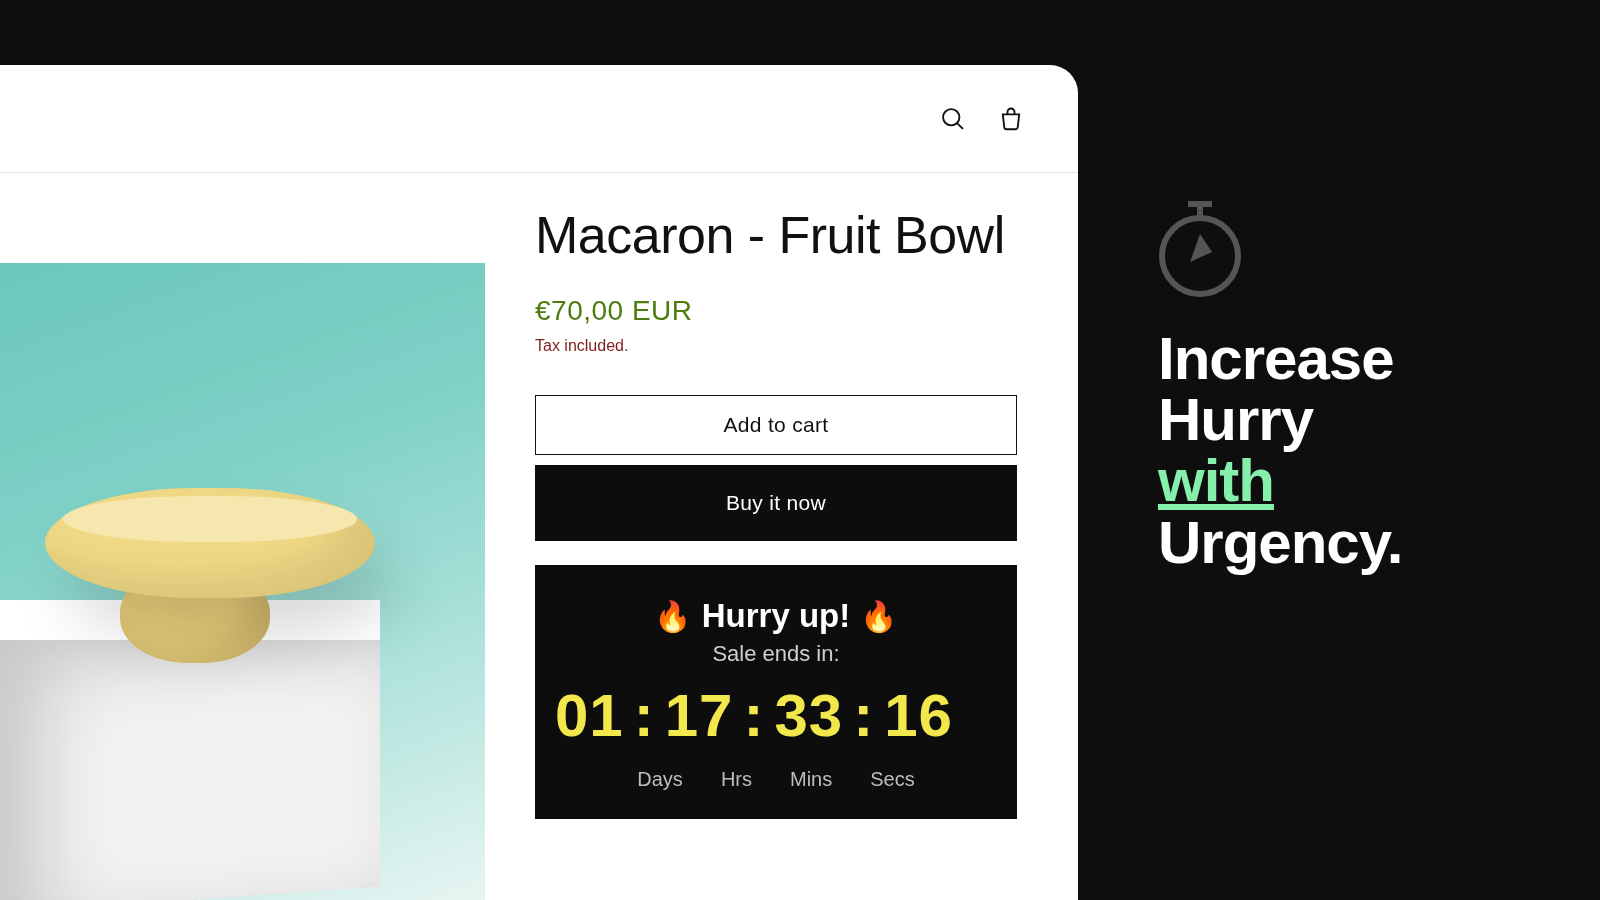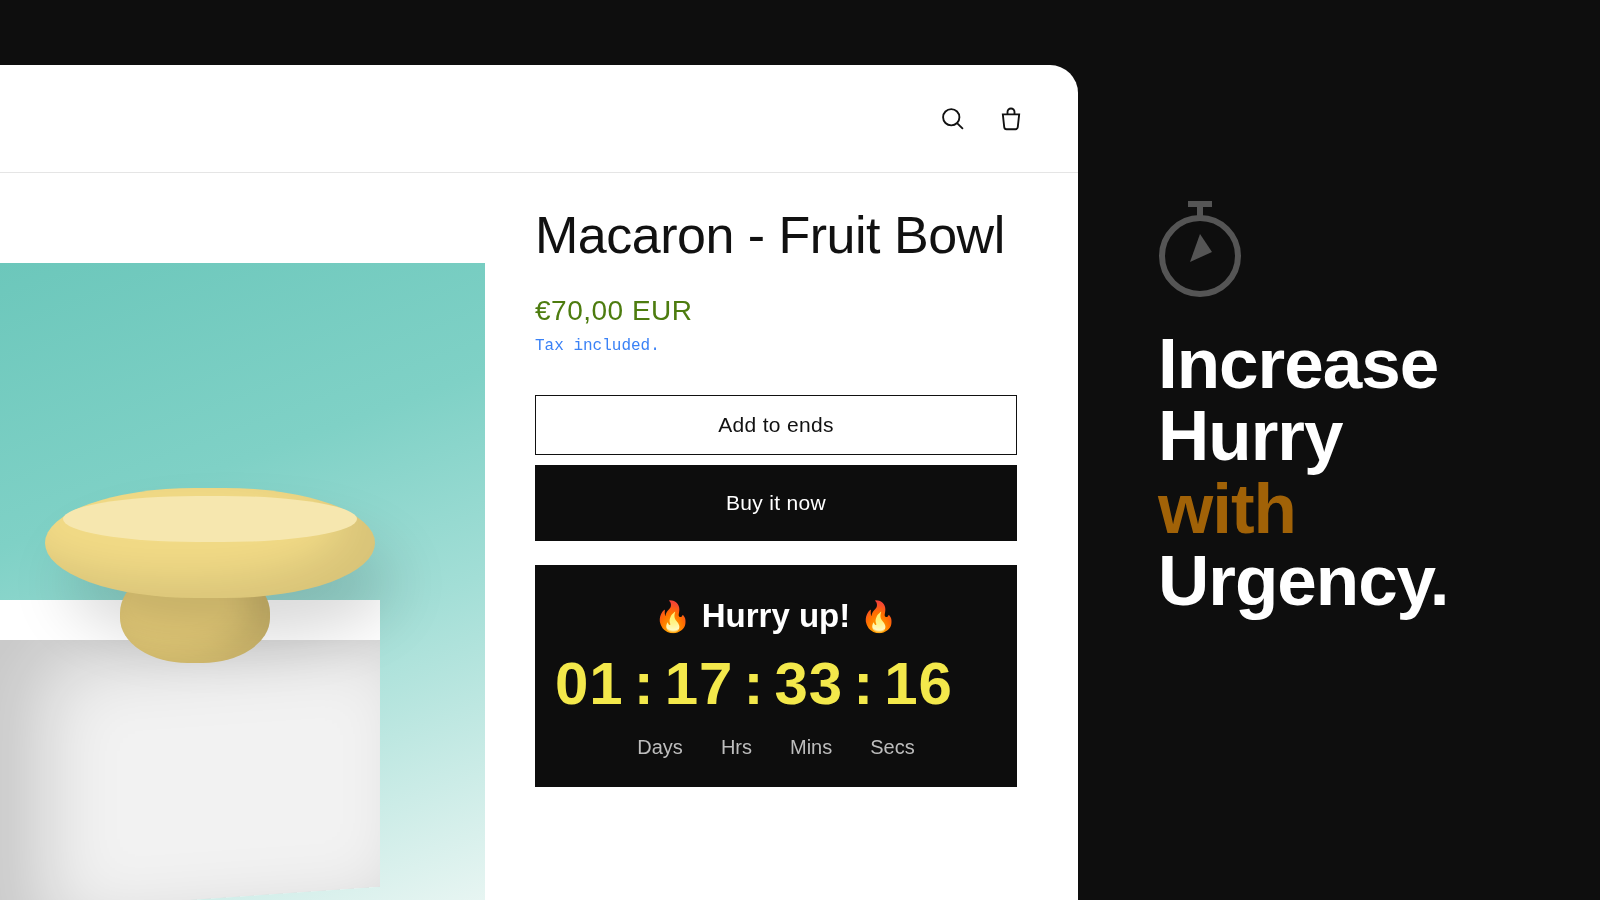--- a/index.html
+++ b/index.html
@@ -102,23 +102,22 @@
     margin-top: 10px;
   }
   .price {
     font-size: 28px;
     color: #4d7c0f;
     margin-top: 30px;
     letter-spacing: 0.5px;
   }
   .tax {
     font-size: 16px;
-    color: #3b82f6;
+    color: #7f1d1d;
     margin-top: 10px;
-    font-family: Liberation Mono, monospace;
   }
   .btn {
     width: 482px;
     height: 60px;
     display: flex;
     align-items: center;
     justify-content: center;
     font-size: 21px;
     cursor: pointer;
     letter-spacing: 0.3px;
@@ -189,26 +188,26 @@
     right: 80px;
     color: #fff;
   }
   .stopwatch {
     width: 84px; height: 84px;
     margin-bottom: 44px;
     position: relative;
   }
   .stopwatch svg { display:block; }
   .promo h1 {
-    font-size: 71px;
+    font-size: 60px;
     font-weight: 800;
     line-height: 1.02;
     letter-spacing: -1px;
   }
-  .promo .dim { color: #a16207; font-weight: 800;}
+  .promo .dim { color: #86efac; font-weight: 800; text-decoration: underline;}
 </style>
 </head>
 <body>
 
 <div class="window">
 
   <div class="top-bar">
     <div class="icon-btn">
       <svg width="28" height="28" viewBox="0 0 24 24" fill="none" stroke="currentColor" stroke-width="1.6">
         <circle cx="10.5" cy="10.5" r="7"></circle>
@@ -228,29 +227,30 @@
       <div class="pedestal"></div>
       <div class="bowl-base"></div>
       <div class="bowl-top"></div>
     </div>
 
     <div class="details">
       <div class="title">Macaron - Fruit Bowl</div>
       <div class="price">€70,00 EUR</div>
       <div class="tax">Tax included.</div>
 
-      <div class="btn btn-outline">Add to ends</div>
+      <div class="btn btn-outline">Add to cart</div>
       <div class="btn btn-solid">Buy it now</div>
 
       <div class="countdown">
         <div class="cd-head">
           <span class="fire">🔥</span>
           <span>Hurry up!</span>
           <span class="fire">🔥</span>
         </div>
+        <div class="cd-sub">Sale ends in:</div>
         <div class="cd-timer">
           <span>01</span>
           <span class="sep">:</span>
           <span>17</span>
           <span class="sep">:</span>
           <span>33</span>
           <span class="sep">:</span>
           <span>16</span>
         </div>
         <div class="cd-labels">

